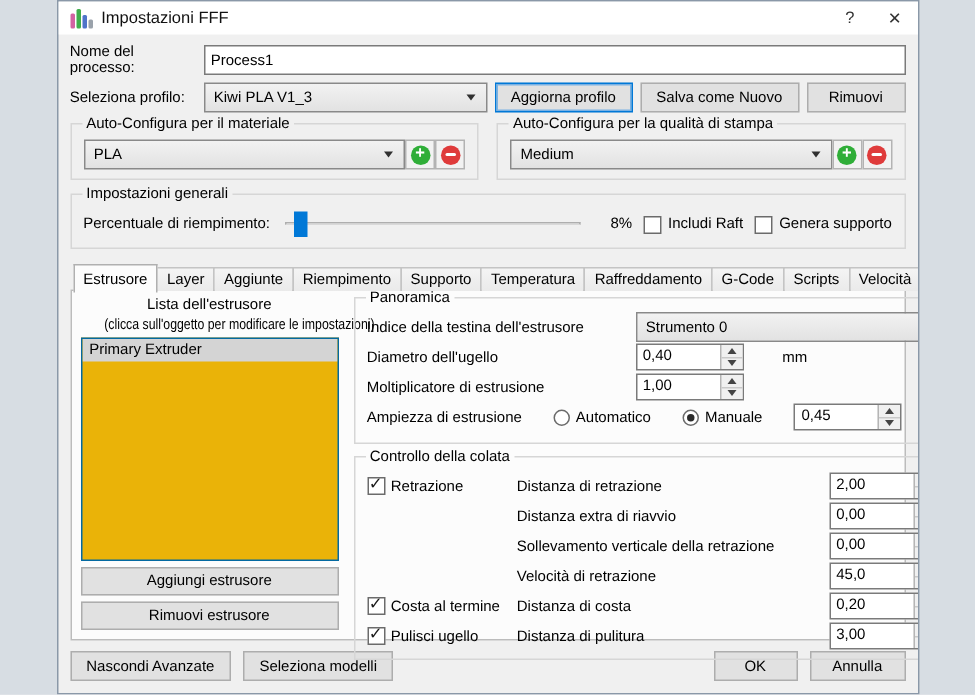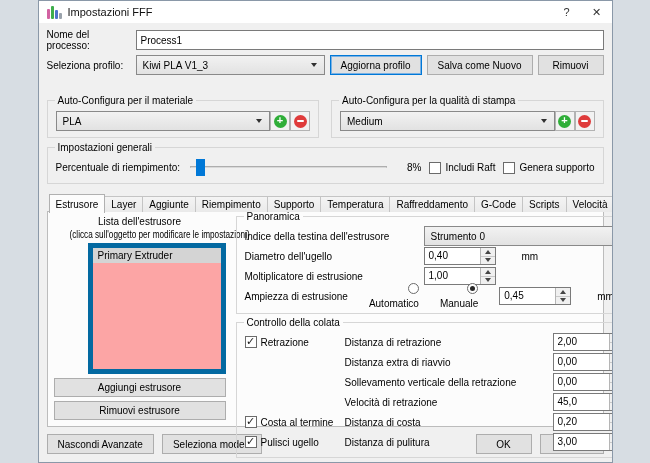--- a/index.html
+++ b/index.html
@@ -34,21 +34,21 @@
   
   .combo{height:20px;border:1px solid #898989;background:linear-gradient(#f2f2f2,#e2e2e2);
     display:flex;align-items:center;padding:0 7px 0 6px;gap:6px;cursor:default;}
   .combo.grow{flex:1;}
   .combo-val{flex:1;overflow:hidden;white-space:nowrap;}
   .combo-arrow{width:0;height:0;border-left:3.5px solid transparent;border-right:3.5px solid transparent;border-top:4px solid #303030;flex:0 0 auto;}
   
   .group{position:relative;border:1px solid #d6d6d6;padding:10px 8px 6px;}
   .group-title{position:absolute;top:-6px;left:7px;padding:0 3px;background:#f0f0f0;white-space:nowrap;}
   .on-white > .group-title{background:#fcfcfc;}
-  .groups-row{display:flex;gap:12px;margin-bottom:9px;margin-top:18px;}
+  .groups-row{display:flex;gap:12px;margin-bottom:9px;}
   .groups-row .group{flex:1;}
   .group-row{display:flex;align-items:center;gap:0;}
   
   .icon-btn{width:20px;height:20px;border:1px solid #b3b3b3;background:#f2f2f2;display:grid;place-items:center;cursor:default;flex:0 0 auto;}
   .circle{width:13px;height:13px;border-radius:50%;color:#fff;display:grid;place-items:center;font-weight:bold;font-size:11px;line-height:1;}
   .circle.add{background:#2fae38;}
   .circle.add::after{content:'+';margin-top:-1px;}
   .circle.rem{background:#df3b3b;}
   .circle.rem::after{content:'';width:7px;height:2px;background:#fff;border-radius:1px;}
   
@@ -78,33 +78,33 @@
   .tabs-area{flex:1;display:flex;flex-direction:column;min-height:0;}
   .tabbar{display:flex;align-items:flex-end;padding-left:2px;position:relative;z-index:2;height:19px;flex:0 0 auto;}
   .tab{height:16px;padding:2px 6px;background:linear-gradient(#f4f4f4,#eaeaea);
     border:1px solid #c4c4c4;border-bottom:none;margin-right:-1px;white-space:nowrap;cursor:default;}
   .tab.active{height:19px;background:#fcfcfc;border-color:#b0b0b0;margin-bottom:-1px;padding-top:4px;z-index:3;}
   .tabpanel{flex:1;border:1px solid #bcbcbc;background:#fcfcfc;margin-top:-1px;display:flex;padding:4px 6px 6px;min-height:0;}
   
   .leftcol{width:172px;flex:0 0 auto;display:flex;flex-direction:column;min-height:0;}
   .hint{text-align:center;line-height:1.25;white-space:nowrap;}
   .hint-2{transform:scaleX(0.82);transform-origin:center;}
-  .listbox{flex:1;border:5px solid #0369a1;background:#fca5a5;margin-top:2px;overflow:hidden;margin-left:34px;}
+  .listbox{flex:1;border:1px solid #0369a1;background:#eab308;margin-top:2px;overflow:hidden;}
   .list-item{padding:2px 5px;cursor:default;}
   .list-item.selected{background:#d4d4d4;}
   .side-btn{width:100%;margin-top:4px;height:19px;}
   
   .rightcol{flex:1;padding-left:10px;display:flex;flex-direction:column;min-height:0;}
   .panel-title{font-size:15px;margin:0 0 6px 2px;font-weight:400;color:#101010;}
   .form-line{display:flex;align-items:center;height:18px;gap:21px;margin-bottom:2px;}
   .form-line .flabel2{width:158px;flex:0 0 auto;}
   .overview{margin-bottom:8px;}
   .ooze-grid{display:grid;grid-template-columns:100px 208px 72px auto;grid-auto-rows:18px;row-gap:2px;align-items:center;}
   .ooze-grid .spin{width:72px;}
-  .radio-wrap{display:flex;align-items:flex-end;gap:4px;flex-direction:column;}
+  .radio-wrap{display:flex;align-items:center;gap:4px;}
   
   .footer{display:flex;align-items:center;gap:8px;margin-top:7px;flex:0 0 auto;}
   .footer .spacer{flex:1;}
   .btn.ok{width:56px;}
   .btn.cancel{width:64px;}
 </style>
 </head>
 <body>
 
 <div class="window">

